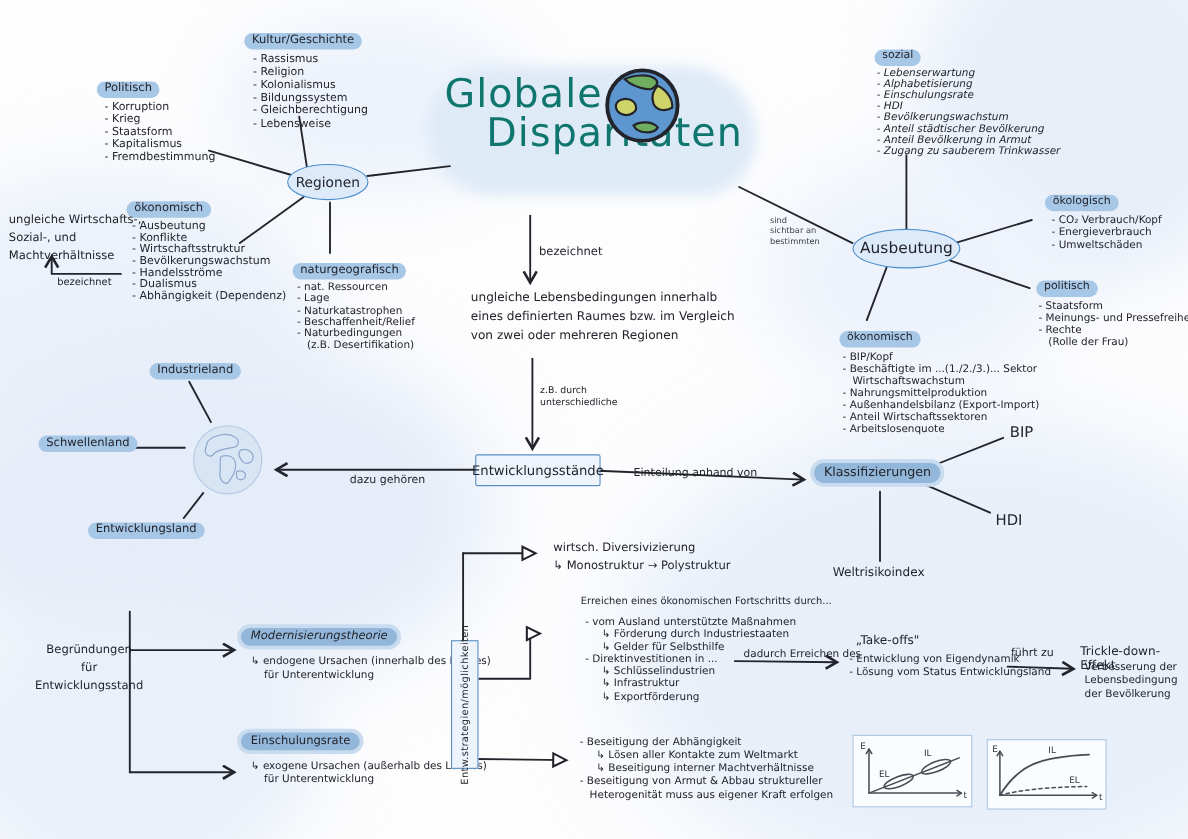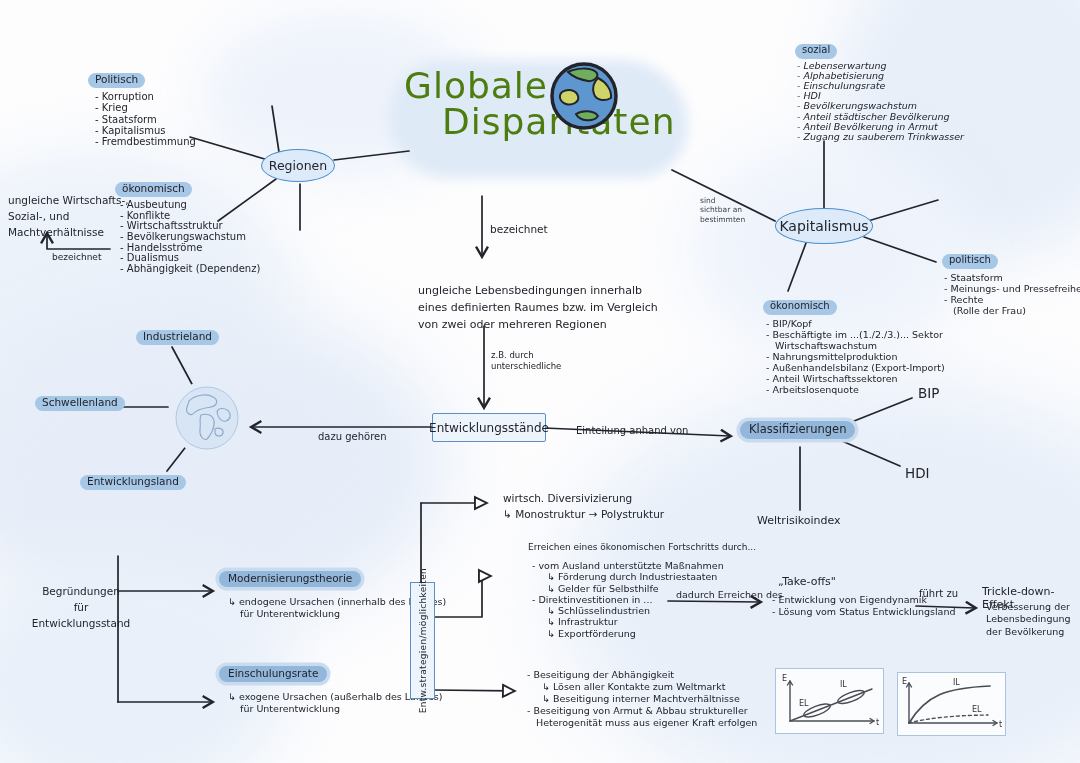--- a/index.html
+++ b/index.html
@@ -18,21 +18,21 @@
                 border-radius:50%;display:flex;align-items:center;justify-content:center;}
   .rect-node{position:absolute;border:1.7px solid #5b8fc7;background:#eef4fb;
              display:flex;align-items:center;justify-content:center;border-radius:2px;}
   .items{font-size:10px;line-height:11px;margin-top:3px;}
   .items .li{white-space:nowrap;}
   .items .li.ind{margin-left:15px;}
   .items .li.ind2{margin-left:9px;}
   .title-blob{position:absolute;left:388px;top:60px;width:300px;height:118px;
               background:#dfeaf7;border-radius:60px 70px 55px 65px;filter:blur(6px);}
   .title{position:absolute;left:404px;top:68px;font-size:36px;line-height:1.0;
-         letter-spacing:1px;color:#4d7c0f;}
+         letter-spacing:1px;color:#0f766e;}
   .title .t2{margin-left:38px;}
   .small-lbl{font-size:10px;color:#23242b;}
   .tiny-lbl{font-size:7.5px;line-height:1.25;color:#3a3f49;}
   .graph-box{position:absolute;border:1.5px solid #a8c4e0;background:#fbfcfe;}
   .vbox{position:absolute;border:1.5px solid #5b8fc7;background:#eef4fb;
         display:flex;align-items:center;justify-content:center;}
   .vbox .vtext{writing-mode:vertical-rl;transform:rotate(180deg);font-size:9px;
                letter-spacing:0.3px;white-space:nowrap;}
   svg text{font-family:"DejaVu Sans",sans-serif;}
 </style>
@@ -113,34 +113,56 @@
     <span class="hl-pill">Politisch</span>
     <div class="items" style="margin-left:7px;line-height:11.2px;font-size:10px;">
         <div class="li">- Korruption</div>
         <div class="li">- Krieg</div>
         <div class="li">- Staatsform</div>
         <div class="li">- Kapitalismus</div>
         <div class="li">- Fremdbestimmung</div>
       </div>
   </div>
 
+  <div class="abs" style="left:222px;top:24px;">
+    <span class="hl-pill">Kultur/Geschichte</span>
+    <div class="items" style="margin-left:8px;line-height:11.8px;font-size:10px;">
+        <div class="li">- Rassismus</div>
+        <div class="li">- Religion</div>
+        <div class="li">- Kolonialismus</div>
+        <div class="li">- Bildungssystem</div>
+        <div class="li">- Gleichberechtigung</div>
+        <div class="li">- Lebensweise</div>
+      </div>
+  </div>
 
   <div class="abs" style="left:115px;top:177px;">
     <span class="hl-pill">ökonomisch</span>
     <div class="items" style="margin-left:5px;line-height:10.6px;font-size:10px;">
         <div class="li">- Ausbeutung</div>
         <div class="li">- Konflikte</div>
         <div class="li">- Wirtschaftsstruktur</div>
         <div class="li">- Bevölkerungswachstum</div>
         <div class="li">- Handelsströme</div>
         <div class="li">- Dualismus</div>
         <div class="li">- Abhängigkeit (Dependenz)</div>
       </div>
   </div>
 
+  <div class="abs" style="left:266px;top:233px;">
+    <span class="hl-pill">naturgeografisch</span>
+    <div class="items" style="margin-left:4px;line-height:10.3px;font-size:9.5px;">
+        <div class="li">- nat. Ressourcen</div>
+        <div class="li">- Lage</div>
+        <div class="li">- Naturkatastrophen</div>
+        <div class="li">- Beschaffenheit/Relief</div>
+        <div class="li">- Naturbedingungen</div>
+        <div class="li ind2">(z.B. Desertifikation)</div>
+      </div>
+  </div>
 
   <div class="abs pre" style="left:8px;top:193px;font-size:10.5px;line-height:1.5;">ungleiche Wirtschafts-,
 Sozial-, und
 Machtverhältnisse</div>
   <div class="abs" style="left:52px;top:252px;font-size:9px;">bezeichnet</div>
 
   <div class="abs" style="left:795px;top:38px;">
     <span class="hl-pill" style="font-size:10px;">sozial</span>
     <div class="items" style="margin-left:2px;line-height:10.2px;font-size:9.5px;margin-top:2px;font-style:italic;">
         <div class="li">- Lebenserwartung</div>
@@ -148,26 +170,34 @@
         <div class="li">- Einschulungsrate</div>
         <div class="li">- HDI</div>
         <div class="li">- Bevölkerungswachstum</div>
         <div class="li">- Anteil städtischer Bevölkerung</div>
         <div class="li">- Anteil Bevölkerung in Armut</div>
         <div class="li">- Zugang zu sauberem Trinkwasser</div>
       </div>
   </div>
 
   <div class="ellipse-node" style="left:775px;top:208px;width:96px;height:34px;font-size:14px;">
-    <span>Kapitalismus</span>
+    <span>Ausbeutung</span>
   </div>
   <div class="abs pre tiny-lbl" style="left:700px;top:196px;">sind
 sichtbar an
 bestimmten</div>
 
+  <div class="abs" style="left:950px;top:170px;">
+    <span class="hl-pill" style="font-size:10px;">ökologisch</span>
+    <div class="items" style="margin-left:6px;line-height:11.3px;font-size:9.5px;">
+        <div class="li">- CO₂ Verbrauch/Kopf</div>
+        <div class="li">- Energieverbrauch</div>
+        <div class="li">- Umweltschäden</div>
+      </div>
+  </div>
 
   <div class="abs" style="left:942px;top:248px;">
     <span class="hl-pill" style="font-size:10px;">politisch</span>
     <div class="items" style="margin-left:2px;line-height:11px;font-size:9.5px;">
         <div class="li">- Staatsform</div>
         <div class="li">- Meinungs- und Pressefreiheit</div>
         <div class="li">- Rechte</div>
         <div class="li ind2">(Rolle der Frau)</div>
       </div>
   </div>
@@ -179,21 +209,21 @@
         <div class="li">- Beschäftigte im ...(1./2./3.)... Sektor</div>
         <div class="li ind2">Wirtschaftswachstum</div>
         <div class="li">- Nahrungsmittelproduktion</div>
         <div class="li">- Außenhandelsbilanz (Export-Import)</div>
         <div class="li">- Anteil Wirtschaftssektoren</div>
         <div class="li">- Arbeitslosenquote</div>
       </div>
   </div>
 
   <div class="abs" style="left:490px;top:223px;font-size:10.5px;">bezeichnet</div>
-  <div class="abs pre" style="left:418px;top:262px;font-size:11px;line-height:1.55;margin-top:20px;">ungleiche Lebensbedingungen innerhalb
+  <div class="abs pre" style="left:428px;top:262px;font-size:11px;line-height:1.55;">ungleiche Lebensbedingungen innerhalb
 eines definierten Raumes bzw. im Vergleich
 von zwei oder mehreren Regionen</div>
   <div class="abs pre" style="left:491px;top:350px;font-size:8.5px;line-height:1.3;">z.B. durch
 unterschiedliche</div>
 
   <div class="rect-node" style="left:432px;top:413px;width:112px;height:27px;font-size:12px;">
     <span>Entwicklungsstände</span>
   </div>
   <div class="abs small-lbl" style="left:318px;top:431px;">dazu gehören</div>
   <div class="abs small-lbl" style="left:576px;top:425px;">Einteilung anhand von</div>
@@ -217,21 +247,21 @@
   <div class="abs" style="left:905px;top:465px;font-size:13.5px;">HDI</div>
   <div class="abs" style="left:757px;top:514px;font-size:11px;">Weltrisikoindex</div>
 
   <div class="abs pre" style="left:503px;top:491px;font-size:10.5px;line-height:1.5;">wirtsch. Diversivizierung
 ↳ Monostruktur → Polystruktur</div>
 
   <div class="abs pre" style="left:25px;top:584px;width:112px;text-align:center;font-size:10.5px;line-height:1.5;">Begründungen
 für
 Entwicklungsstand</div>
 
-  <span class="node-pill abs" style="left:219px;top:571px;font-size:10.5px;">Modernisierungstheorie</span>
+  <span class="node-pill abs" style="left:219px;top:571px;font-size:10.5px;font-style:italic;">Modernisierungstheorie</span>
   <div class="abs pre" style="left:228px;top:596px;font-size:9.5px;line-height:1.3;">↳ endogene Ursachen (innerhalb des Landes)
     für Unterentwicklung</div>
 
   <span class="node-pill abs" style="left:219px;top:666px;font-size:10.5px;">Einschulungsrate</span>
   <div class="abs pre" style="left:228px;top:691px;font-size:9.5px;line-height:1.3;">↳ exogene Ursachen (außerhalb des Landes)
     für Unterentwicklung</div>
 
   <div class="vbox" style="left:410px;top:582px;width:23px;height:115px;">
     <span class="vtext">Entw.strategien/möglichkeiten</span>
   </div>

